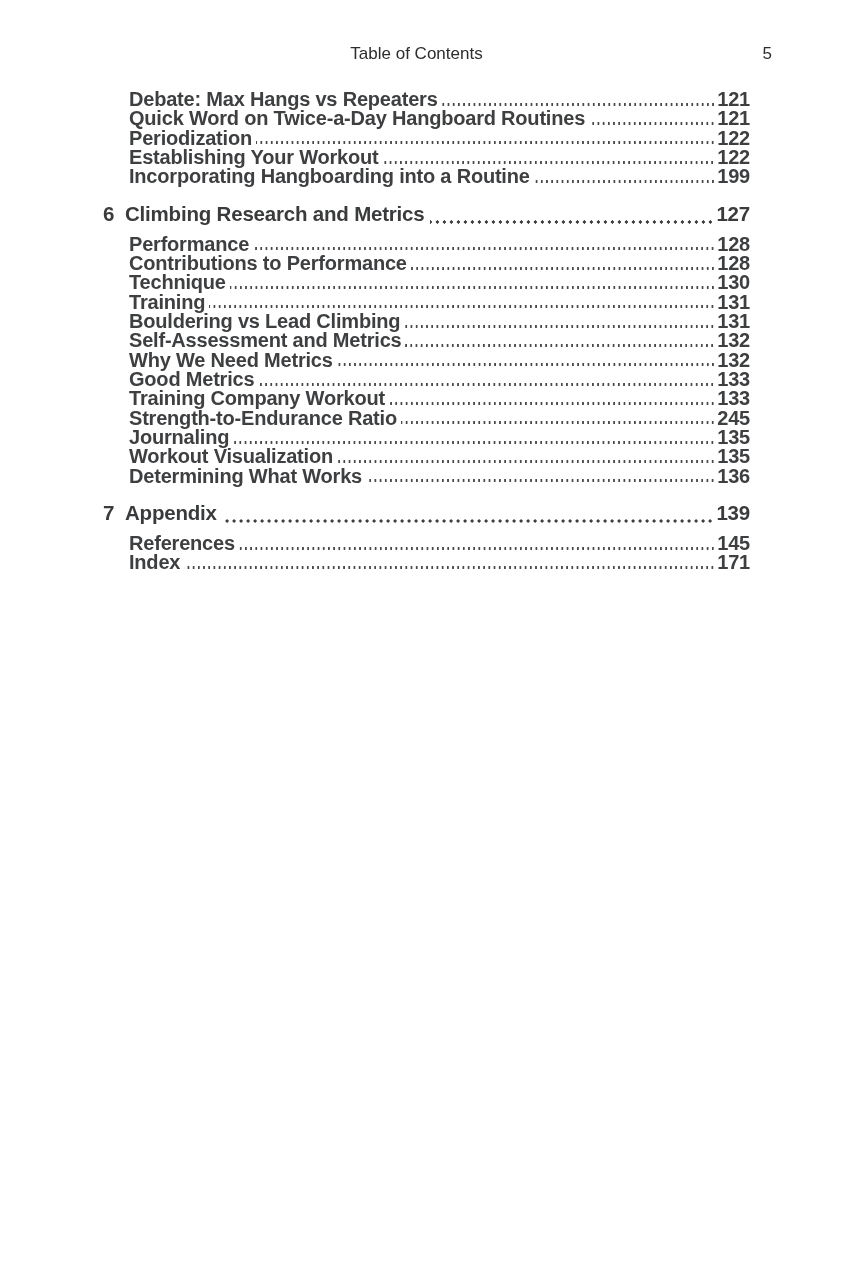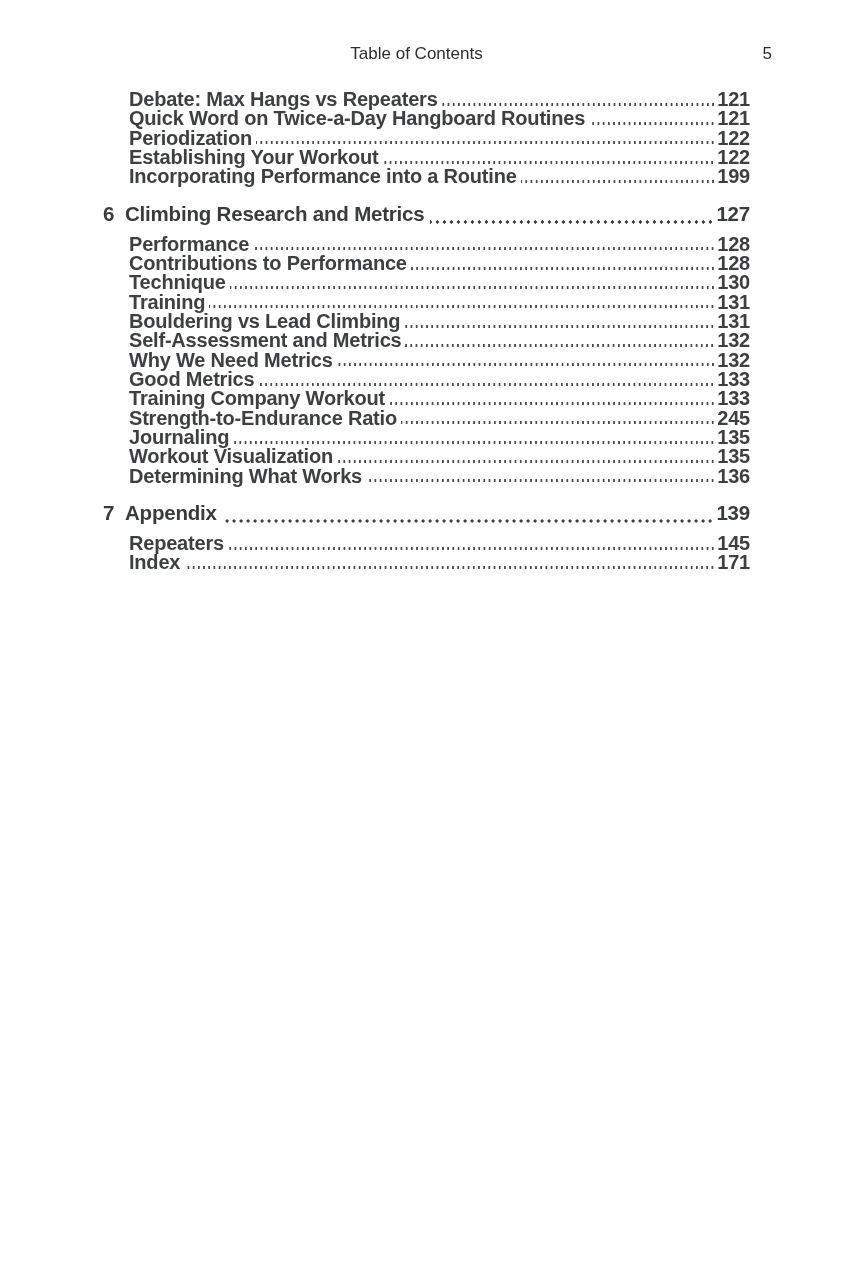--- a/index.html
+++ b/index.html
@@ -107,21 +107,21 @@
       <span class="label">Periodization</span>
       <span class="leader"></span>
       <span class="pagenum">122</span>
     </div>
     <div class="row entry">
       <span class="label">Establishing Your Workout</span>
       <span class="leader"></span>
       <span class="pagenum">122</span>
     </div>
     <div class="row entry">
-      <span class="label">Incorporating Performance into a Routine</span>
+      <span class="label">Incorporating Hangboarding into a Routine</span>
       <span class="leader"></span>
       <span class="pagenum">199</span>
     </div>
 
     <div class="row chapter">
       <span class="chapter-num">6</span>
       <span class="label">Climbing Research and Metrics</span>
       <span class="leader"></span>
       <span class="pagenum">127</span>
     </div>
@@ -193,21 +193,21 @@
     </div>
 
     <div class="row chapter">
       <span class="chapter-num">7</span>
       <span class="label">Appendix</span>
       <span class="leader"></span>
       <span class="pagenum">139</span>
     </div>
 
     <div class="row entry">
-      <span class="label">Repeaters</span>
+      <span class="label">References</span>
       <span class="leader"></span>
       <span class="pagenum">145</span>
     </div>
     <div class="row entry">
       <span class="label">Index</span>
       <span class="leader"></span>
       <span class="pagenum">171</span>
     </div>
 
   </div>

